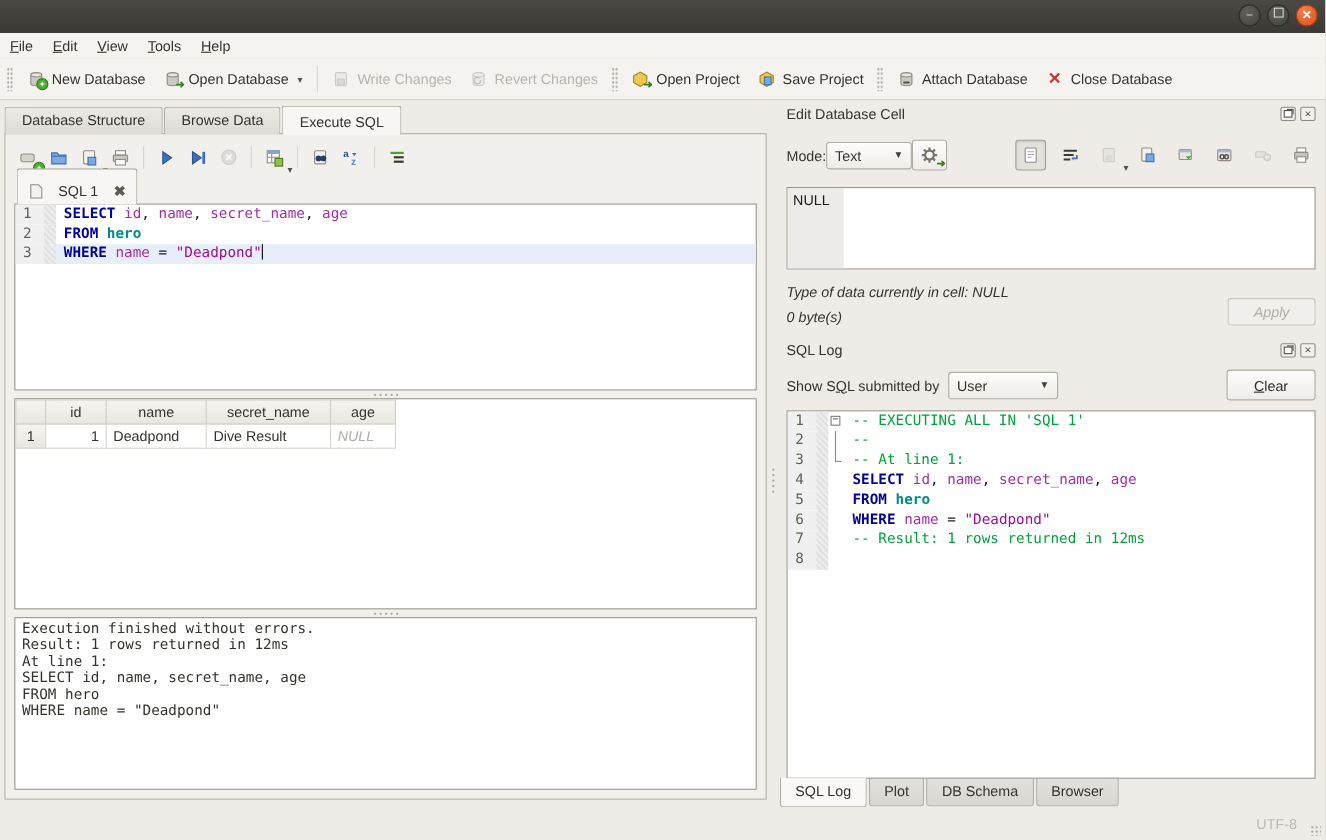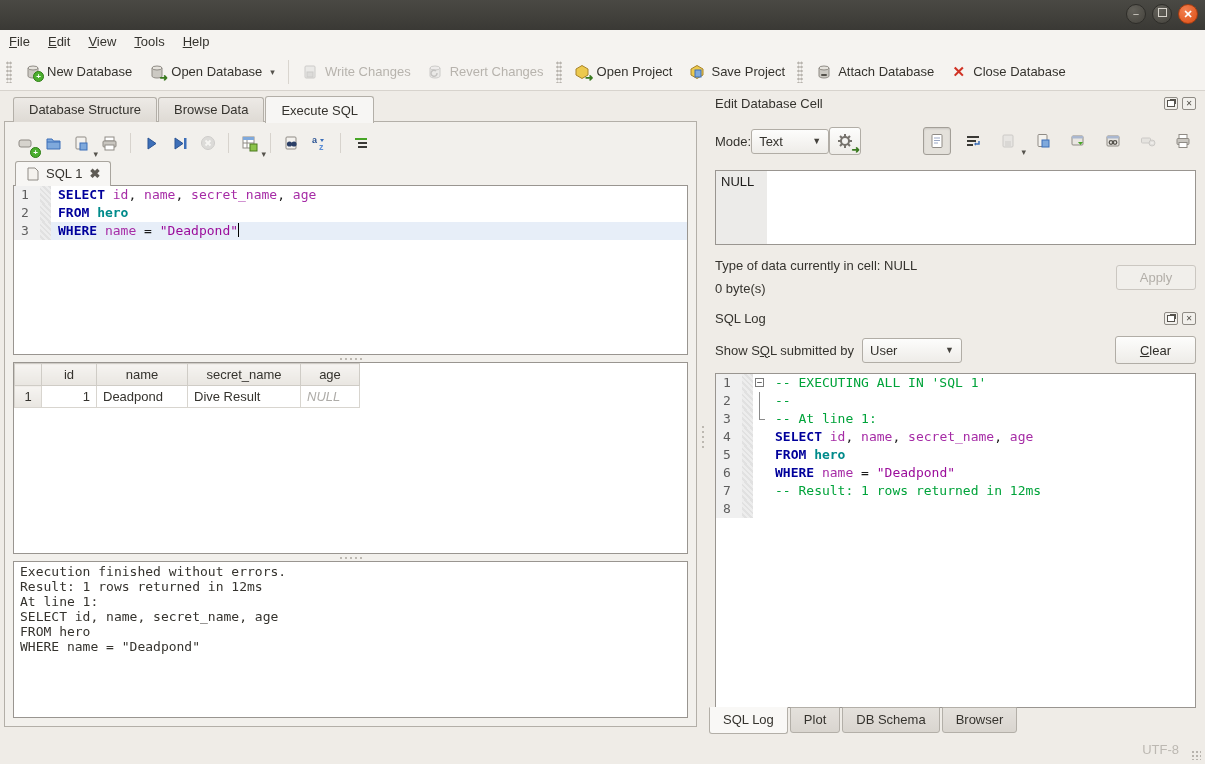--- a/index.html
+++ b/index.html
@@ -30,34 +30,34 @@
   .tbtn.disabled{color:#b7b3ad;}
   .tbtn.disabled svg{opacity:.38;filter:grayscale(1);}
   .icon{position:relative;width:17px;height:17px;display:inline-flex;align-items:center;justify-content:center;flex:none;}
   .badge{position:absolute;right:-3px;bottom:-2px;width:9px;height:9px;border-radius:50%;
     font-size:8px;line-height:9px;text-align:center;color:#fff;font-weight:bold;}
   .badge.green{background:#4caf2f;border:1px solid #2e7d14;}
   .badge.plain{background:none;border:none;color:#3a7a20;font-size:10px;}
   .caret{font-size:9px;color:#55524c;margin-left:2px;}
   .redx{color:#d03224;font-weight:bold;font-size:15px;line-height:15px;}
   
-  .tabbar{position:absolute;top:95px;left:4px;display:flex;align-items:flex-end;height:27px;z-index:3;margin-left:9px;}
+  .tabbar{position:absolute;top:95px;left:4px;display:flex;align-items:flex-end;height:27px;z-index:3;}
   .tab{padding:4px 15px 5px;background:linear-gradient(#ecegea,#e0ddd7);background:linear-gradient(#edeae6,#dedad4);
     border:1px solid #b3afa8;border-bottom:none;border-radius:3px 3px 0 0;margin-right:1px;cursor:default;}
   .tab.active{background:#f7f6f4;padding-top:6px;margin-bottom:-1px;position:relative;z-index:4;}
   
   .left-frame{position:absolute;top:121px;left:4px;width:693px;height:606px;
     border:1px solid #b3afa8;background:#f2f0ec;box-sizing:border-box;
     display:flex;flex-direction:column;padding:6px 8px 8px;}
   .sql-toolbar{height:30px;display:flex;align-items:center;gap:3px;flex:none;}
   .sicon{width:25px;height:25px;display:inline-flex;align-items:center;justify-content:center;position:relative;border-radius:3px;}
   .sicon.disabled svg{opacity:.35;filter:grayscale(1);}
   .ssep{width:1px;height:20px;background:#d7d3cd;margin:0 5px;}
   .filetab-row{height:27px;flex:none;display:flex;align-items:flex-end;position:relative;z-index:2;}
-  .file-tab{display:inline-flex;align-items:center;gap:7px;padding:4px 10px 5px;margin-left:2px;
+  .file-tab{display:inline-flex;align-items:center;gap:14px;padding:12px 10px 5px;margin-left:2px;
     background:#f7f6f4;border:1px solid #a9a59e;border-bottom:none;border-radius:3px 3px 0 0;margin-bottom:-1px;}
   .file-close{color:#5e5b55;font-weight:bold;font-size:13px;line-height:12px;}
   
   .codebox{border:1px solid #999590;background:#fff;overflow:hidden;
     font-family:"DejaVu Sans Mono","Liberation Mono",monospace;font-size:13px;}
   .editor{height:168px;flex:none;}
   .code-line{display:flex;height:18px;line-height:18px;}
   .gutter{width:26px;flex:none;background:#f0f0f0;color:#5e5e5e;padding-left:7px;box-sizing:border-box;}
   .hatch{width:11px;flex:none;background:repeating-linear-gradient(45deg,#ededed 0 2px,#e1e1e1 2px 4px);}
   .code-text{flex:1;padding-left:7px;white-space:pre;}
@@ -106,21 +106,21 @@
   .sqbtn{box-sizing:border-box;border:1px solid #b1ada6;border-radius:3px;background:linear-gradient(#fdfdfc,#eeece8);
     display:inline-flex;align-items:center;justify-content:center;}
   .gearbtn{width:32px;height:28px;position:relative;}
   .cell-icons{margin-left:auto;display:flex;align-items:center;gap:9px;}
   .citem{width:26px;height:26px;display:inline-flex;align-items:center;justify-content:center;position:relative;border-radius:3px;}
   .citem.pressed{border:1px solid #a39f98;background:#e4e1db;box-shadow:inset 0 1px 2px rgba(0,0,0,.12);}
   .citem.disabled svg{opacity:.35;filter:grayscale(1);}
   .cell-editor{margin-top:14px;height:73px;flex:none;border:1px solid #999590;background:#fff;position:relative;}
   .cell-margin{position:absolute;left:0;top:0;bottom:0;width:51px;background:#ecebe9;}
   .cell-null{position:absolute;left:5px;top:3px;color:#1d1c1a;}
-  .type-row{margin-top:13px;flex:none;display:flex;align-items:center;}
+  .type-row{margin-top:13px;flex:none;display:flex;align-items:flex-end;font-style:italic;}
   .type-col{display:flex;flex-direction:column;gap:8px;}
   .apply-btn{margin-left:auto;width:80px;height:25px;box-sizing:border-box;border:1px solid #cbc7c1;border-radius:3px;
     background:#f1efeb;color:#b2aea8;display:flex;align-items:center;justify-content:center;}
   .log-header{margin-top:13px;}
   .show-row{margin-top:8px;height:30px;display:flex;align-items:center;gap:8px;flex:none;}
   .clear-btn{margin-left:auto;width:81px;height:28px;box-sizing:border-box;border:1px solid #b1ada6;border-radius:3px;
     background:linear-gradient(#fdfdfc,#eeece8);display:flex;align-items:center;justify-content:center;color:#2f2d29;}
   .logbox{margin-top:8px;flex:1;overflow:hidden;}
   
   .btabs{flex:none;height:27px;display:flex;align-items:flex-start;margin-left:-6px;}

